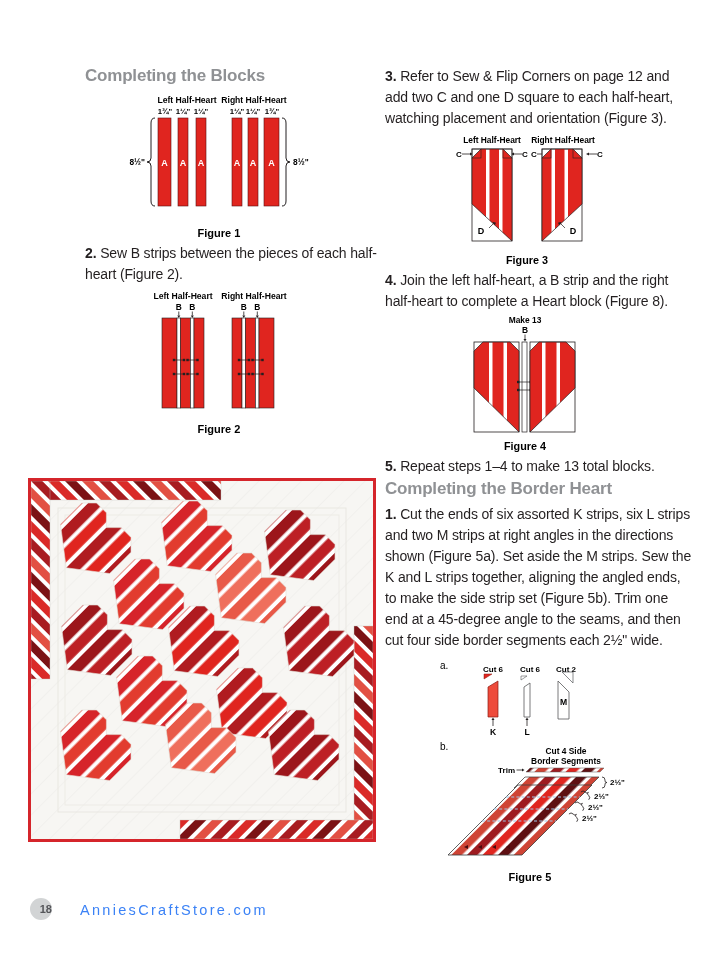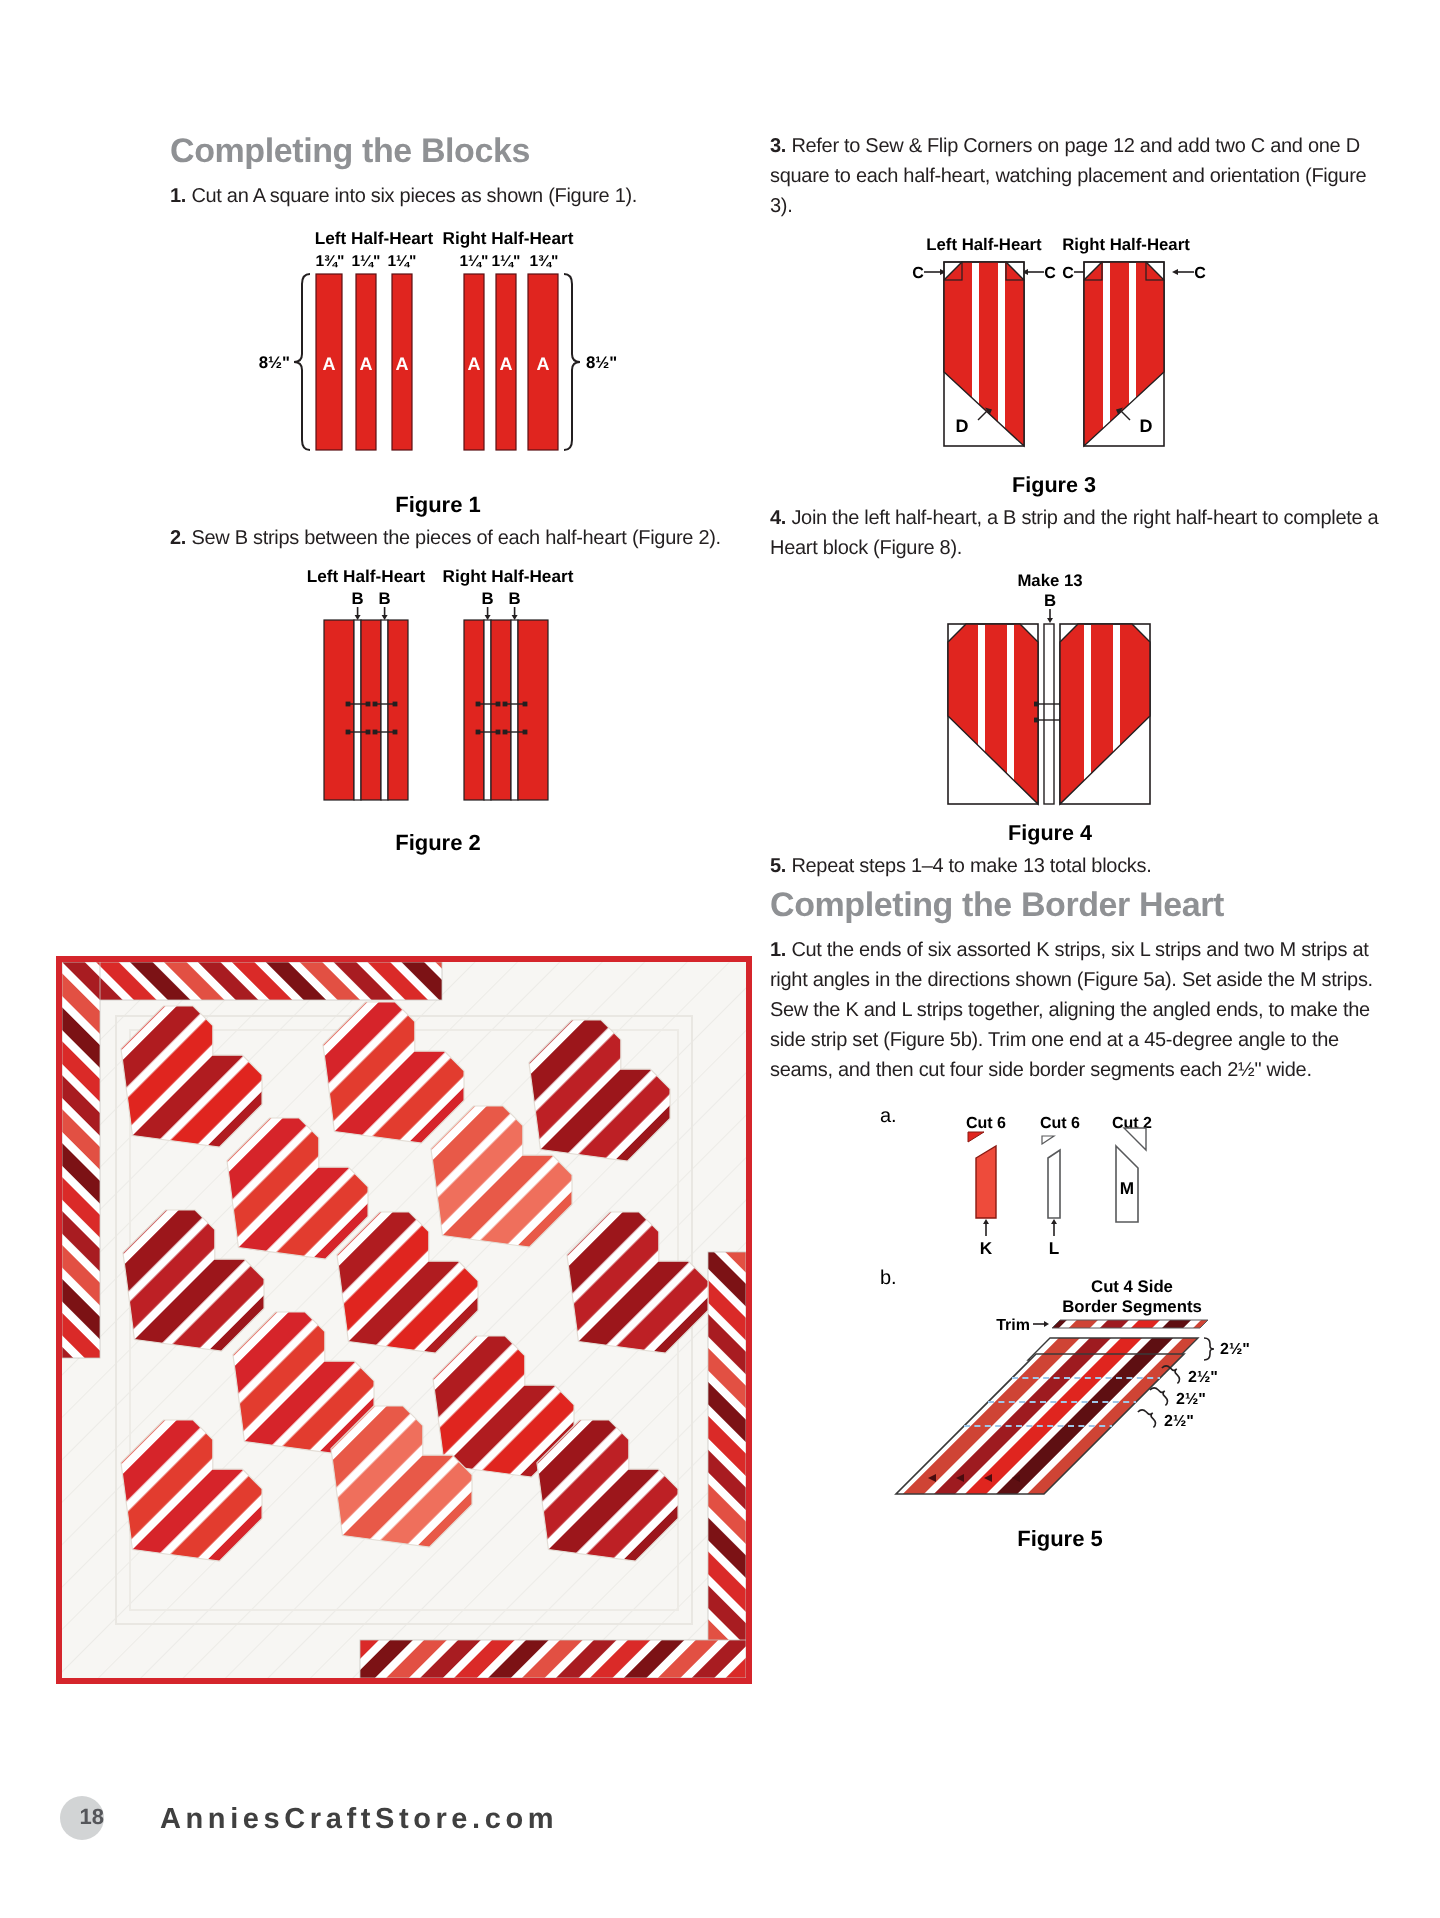--- a/index.html
+++ b/index.html
@@ -9,48 +9,46 @@
     margin:0 auto;
   }
   .col{position:absolute;top:66px;}
   .col-left{left:85px;width:296px;}
   .col-right{left:385px;width:308px;}
   h2.sec{
     font-size:17px;line-height:1.2;font-weight:700;color:#8f9194;
     margin:0 0 5px 0;letter-spacing:-0.2px;
   }
   p.step{
-    font-size:10px;line-height:1.5;margin:0 0 2px 0;letter-spacing:-0.15px;
+    font-size:14px;line-height:1.5;margin:0 0 2px 0;letter-spacing:-0.15px;
   }
   .num{font-weight:700;}
   svg text{font-family:"Liberation Sans",sans-serif;}
   .figlab{font-weight:700;}
   .quilt{position:absolute;left:28px;top:478px;}
   .footer-circle{
     position:absolute;left:30px;top:898px;width:22px;height:22px;border-radius:50%;
     background:#d2d4d5;color:#55565a;font-size:11px;font-weight:700;
     display:flex;align-items:center;justify-content:flex-end;
   }
   .footer-site{
-    position:absolute;left:80px;top:902px;font-size:14.5px;color:#404040;
+    position:absolute;left:80px;top:902px;font-size:14.5px;color:#3b82f6;
     letter-spacing:2.3px;
-    font-weight:bold;
   }
   .mt6{margin-top:6px;} .mt12{margin-top:12px;}
 </style>
 </head>
 <body>
 
 <div class="page">
 
   <div class="col col-left">
 
     <h2 class="sec">Completing the Blocks</h2>
 
-    <p class="step"><span class="num">1.</span> <span>Cut an A square into six pieces as shown (Figure 1).</span></p>
 
     <svg width="212" height="152" viewBox="0 0 212 152" style="margin:4px 0 0 30px;display:block">
       <text x="72" y="12" font-size="8.6" font-weight="bold" text-anchor="middle">Left Half-Heart</text>
       <text x="139" y="12" font-size="8.6" font-weight="bold" text-anchor="middle">Right Half-Heart</text>
 
       <text x="50" y="23" font-size="7.8" font-weight="bold" text-anchor="middle">1¾"</text>
       <text x="68" y="23" font-size="7.8" font-weight="bold" text-anchor="middle">1¼"</text>
       <text x="86" y="23" font-size="7.8" font-weight="bold" text-anchor="middle">1¼"</text>
       <text x="122" y="23" font-size="7.8" font-weight="bold" text-anchor="middle">1¼"</text>
       <text x="138" y="23" font-size="7.8" font-weight="bold" text-anchor="middle">1¼"</text>

